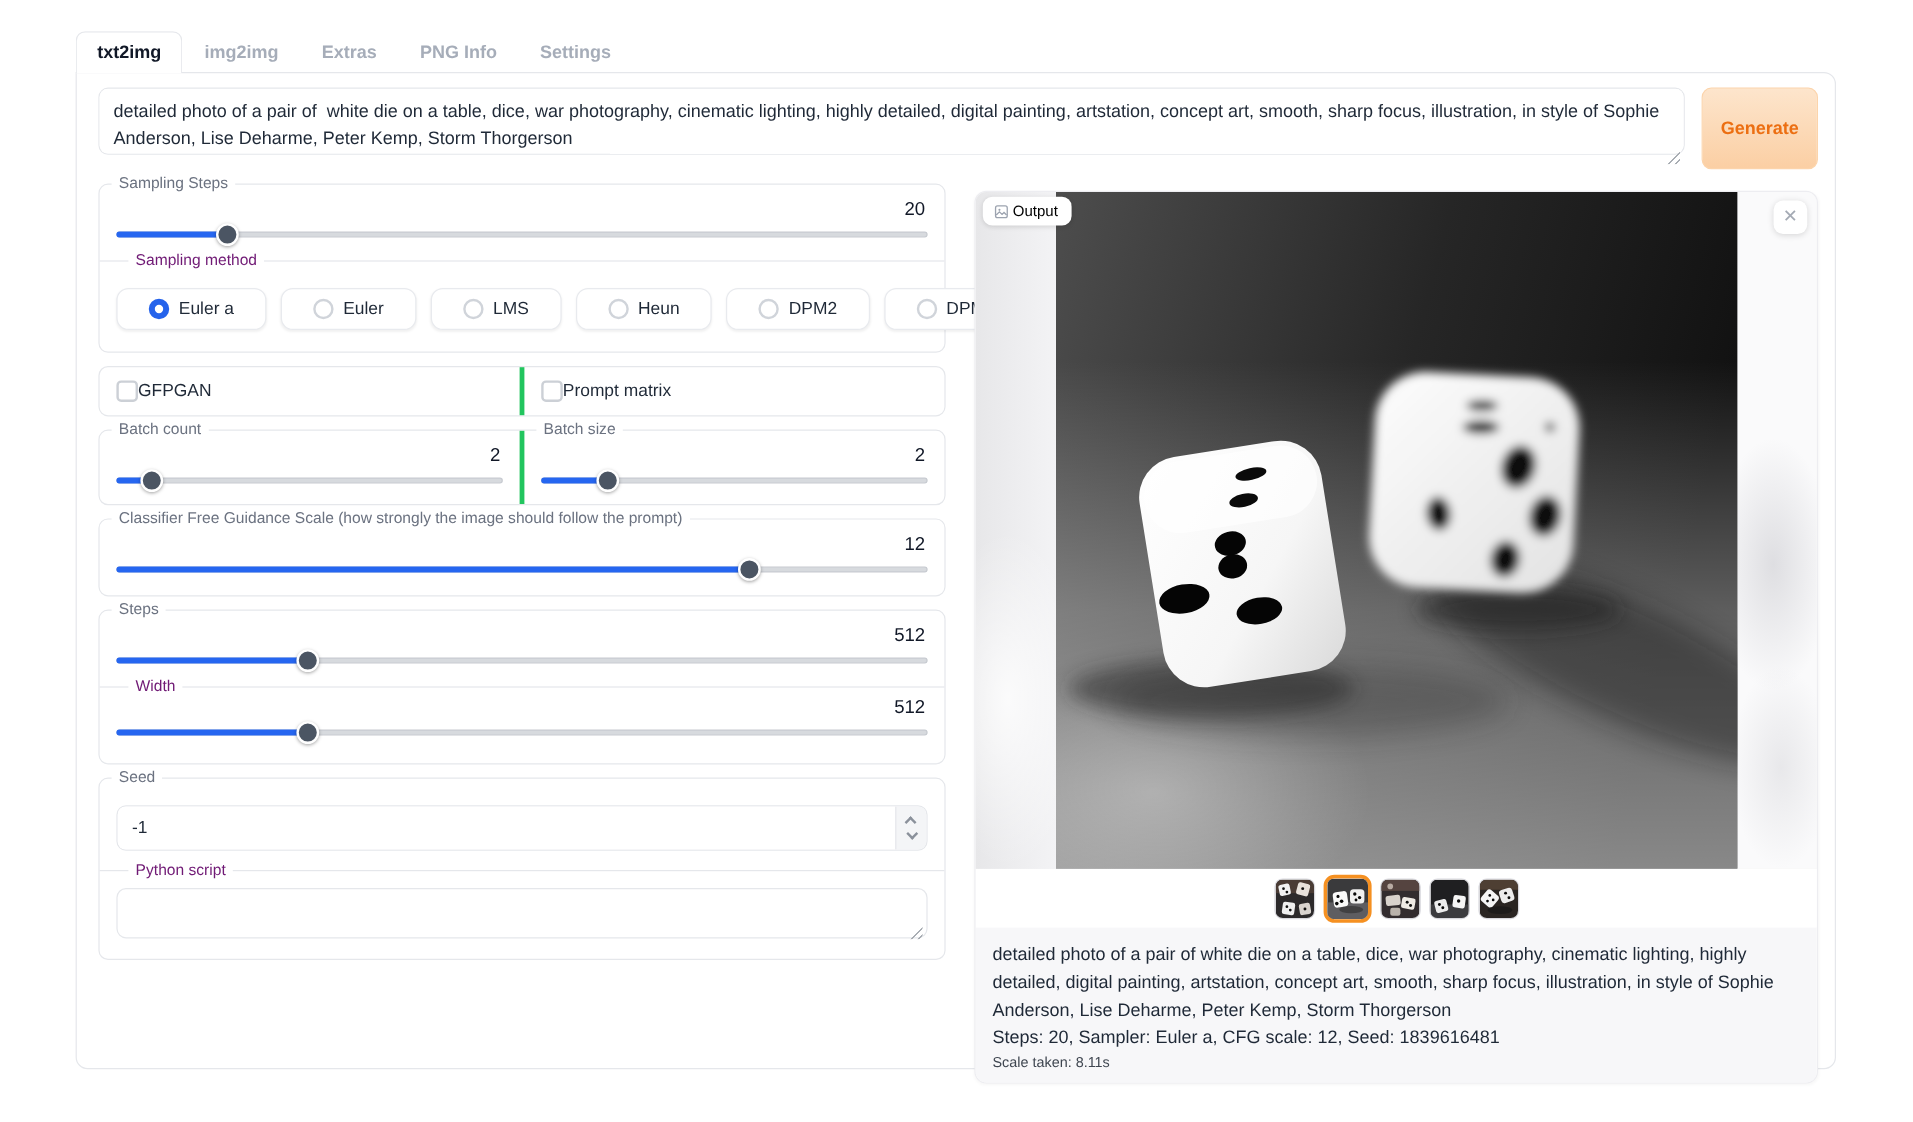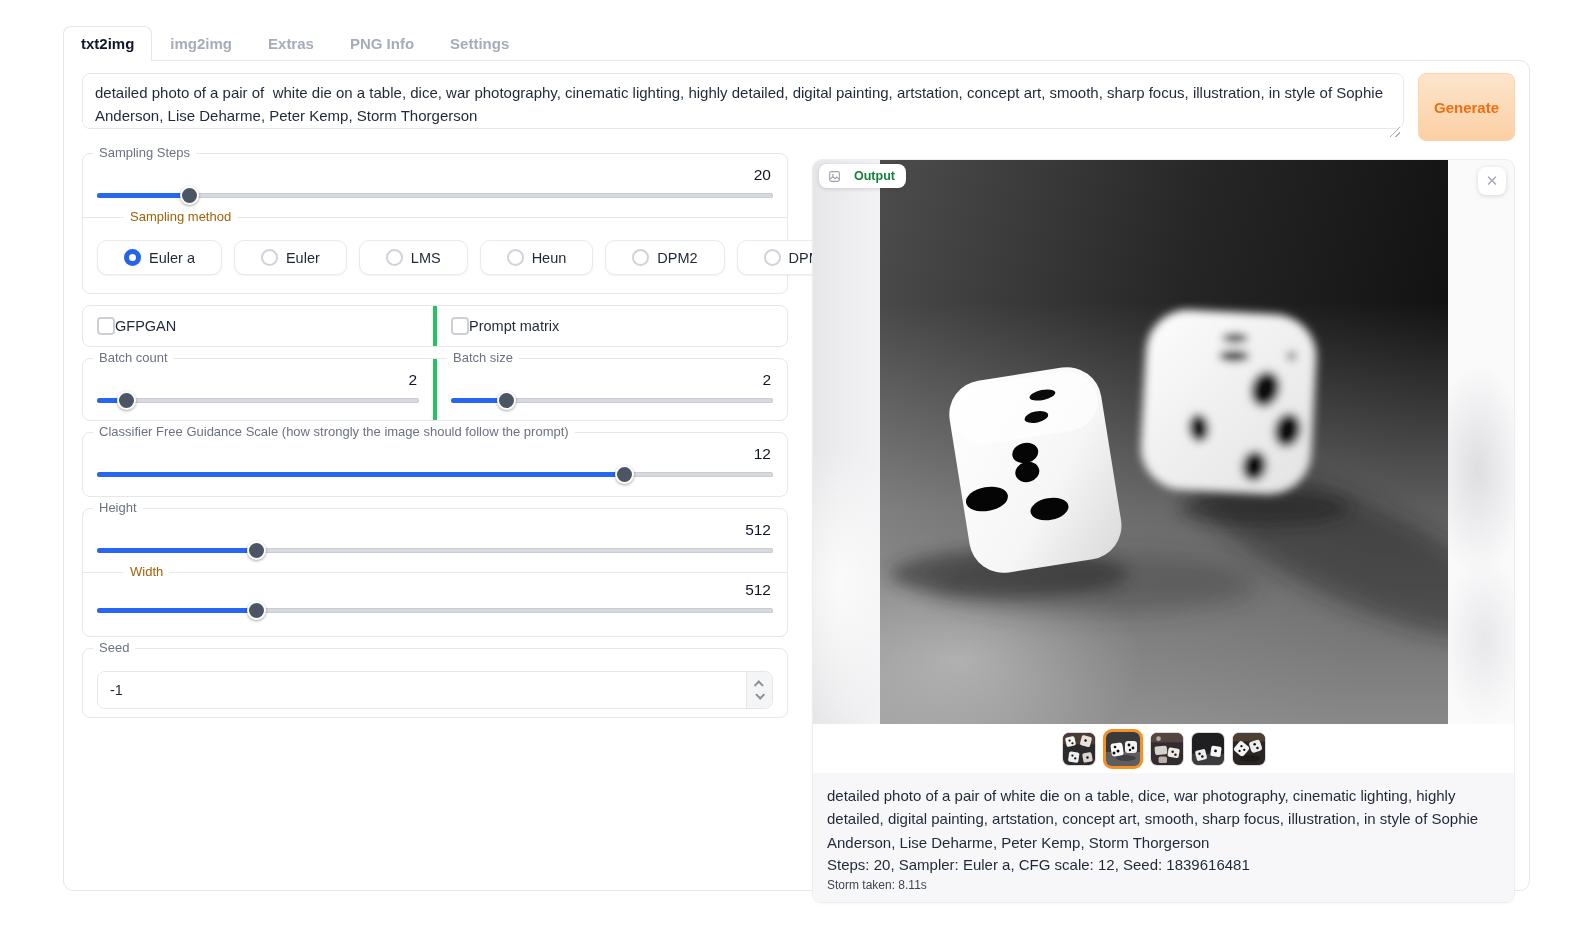--- a/index.html
+++ b/index.html
@@ -36,21 +36,21 @@
   .left-col { width:706px; flex:none; }
   .right-col { flex:1; }
 
   
   .panel { position:relative; border:1px solid #e5e7eb; border-radius:8px; background:#fff;
            padding:8px 14px 8px; margin-bottom:11px; }
   .panel-label { position:absolute; top:-9px; left:10px; background:#fff; padding:0 6px;
            font-size:13px; color:#6b7280; white-space:nowrap; }
   .sub { position:relative; margin:12px -14px 0; border-top:1px solid #e5e7eb; padding:12px 14px 4px; }
   .sub-label { position:absolute; top:-9px; left:24px; background:#fff; padding:0 6px;
-           font-size:13px; color:#a16207;margin-left:17px; }
+           font-size:13px; color:#701a75; }
 
   .slider-value { text-align:right; font-size:15.5px; color:#111827; padding-right:2px; margin:4px 0 2px; }
   .range { position:relative; height:19px; margin-bottom:4px; cursor:pointer; }
   .track { position:absolute; left:0; right:0; top:7px; height:5px; border-radius:3px;
            background:#d7dade; box-shadow:inset 0 0 0 1px #c9ccd2; }
   .fill  { position:absolute; left:0; top:7px; height:5px; border-radius:3px 0 0 3px; background:#2666f0; }
   .knob  { position:absolute; top:0; width:19px; height:19px; border-radius:50%;
            background:#4b5563; border:2px solid #fff; box-shadow:0 1px 3px rgba(0,0,0,.35); cursor:grab; }
 
   .radio-row { display:flex; gap:12px; margin-top:10px; padding-bottom:6px; }
@@ -94,21 +94,21 @@
                         linear-gradient(90deg,#e7e7e9,#f3f3f5); }
   .strip-r { position:absolute; right:0; top:0; bottom:0; width:66px;
              background:radial-gradient(70px 150px at 45% 55%, rgba(170,170,178,.35), transparent 70%),
                         radial-gradient(60px 120px at 55% 85%, rgba(190,190,196,.3), transparent 70%),
                         #fafafb; }
   .main-image { position:absolute; left:67px; right:66px; top:0; bottom:0; cursor:pointer; }
   .main-image svg { display:block; width:100%; height:100%; }
 
   .output-chip { position:absolute; top:4px; left:6px; background:#fff; border-radius:8px;
                  box-shadow:0 1px 4px rgba(0,0,0,.14); padding:5px 11px 5px 9px; display:flex;
-                 align-items:center; gap:13px; font-size:12.5px; font-weight:700; color:#15803d; }
+                 align-items:center; gap:3px; font-size:12.5px; font-weight:400; color:#000000; }
   .close-btn { position:absolute; top:7px; right:8px; width:28px; height:28px; background:#fff;
                border:none; border-radius:8px; box-shadow:0 1px 5px rgba(0,0,0,.15);
                color:#a4aab4; font-size:15px; line-height:28px; text-align:center; cursor:pointer; }
 
   .thumbs { height:49px; background:#fff; display:flex; align-items:center; justify-content:center;
             gap:7px; }
   .thumb { width:34px; height:34px; border-radius:7px; overflow:hidden; border:1px solid #d8d8dd;
            cursor:pointer; flex:none; }
   .thumb svg { display:block; width:100%; height:100%; }
   .thumb.sel { width:40px; height:40px; border:3px solid #f59021; border-radius:9px; }
@@ -232,21 +232,21 @@
           <span class="panel-label">Classifier Free Guidance Scale (how strongly the image should follow the prompt)</span>
           <div class="slider-value">12</div>
           <div class="range">
             <div class="track"></div>
             <div class="fill" style="width: 78%;"></div>
             <div class="knob" style="left: calc(78% - 9px);"></div>
           </div>
         </div>
 
         <div class="panel">
-          <span class="panel-label">Height</span>
+          <span class="panel-label">Steps</span>
           <div class="slider-value">512</div>
           <div class="range">
             <div class="track"></div>
             <div class="fill" style="width: 23.5%;"></div>
             <div class="knob" style="left: calc(23.5% - 9px);"></div>
           </div>
           <div class="sub">
             <span class="sub-label">Width</span>
             <div class="slider-value" style="margin-top:-4px">512</div>
             <div class="range">
@@ -257,20 +257,27 @@
           </div>
         </div>
 
         <div class="panel">
           <span class="panel-label">Seed</span>
           <div class="num-input">
             <input type="text" value="-1" style="">
             <div class="spinner">
               <span class="chev up"></span>
               <span class="chev down"></span>
+            </div>
+          </div>
+          <div class="sub" style="margin-top:16px">
+            <span class="sub-label">Python script</span>
+            <div class="script-wrap">
+              <textarea class="script" spellcheck="false" style=""></textarea>
+              <div class="grip"></div>
             </div>
           </div>
         </div>
       </div>
 
       <div class="right-col">
         <div class="output-panel">
 
           <div class="viewer">
             <div class="strip-l"></div>
@@ -426,20 +433,20 @@
                 <circle cx="23" cy="12" r="1.3" fill="#0a0a0a"></circle>
                   <circle cx="26" cy="16" r="1.3" fill="#0a0a0a"></circle>
                 <ellipse cx="18" cy="27" rx="11" ry="3.5" fill="#151515" opacity="0.6"></ellipse>
                 </svg>
             </div>
           </div>
 
           <div class="caption">
             <div class="cap-prompt">detailed photo of a pair of white die on a table, dice, war photography, cinematic lighting, highly detailed, digital painting, artstation, concept art, smooth, sharp focus, illustration, in style of Sophie Anderson, Lise Deharme, Peter Kemp, Storm Thorgerson</div>
             <div class="cap-params">Steps: 20, Sampler: Euler a, CFG scale: 12, Seed: 1839616481</div>
-            <div class="cap-time">Storm taken: 8.11s</div>
+            <div class="cap-time">Scale taken: 8.11s</div>
           </div>
 
         </div>
       </div>
     </div>
   </div>
 </div>
 
 </body></html>

